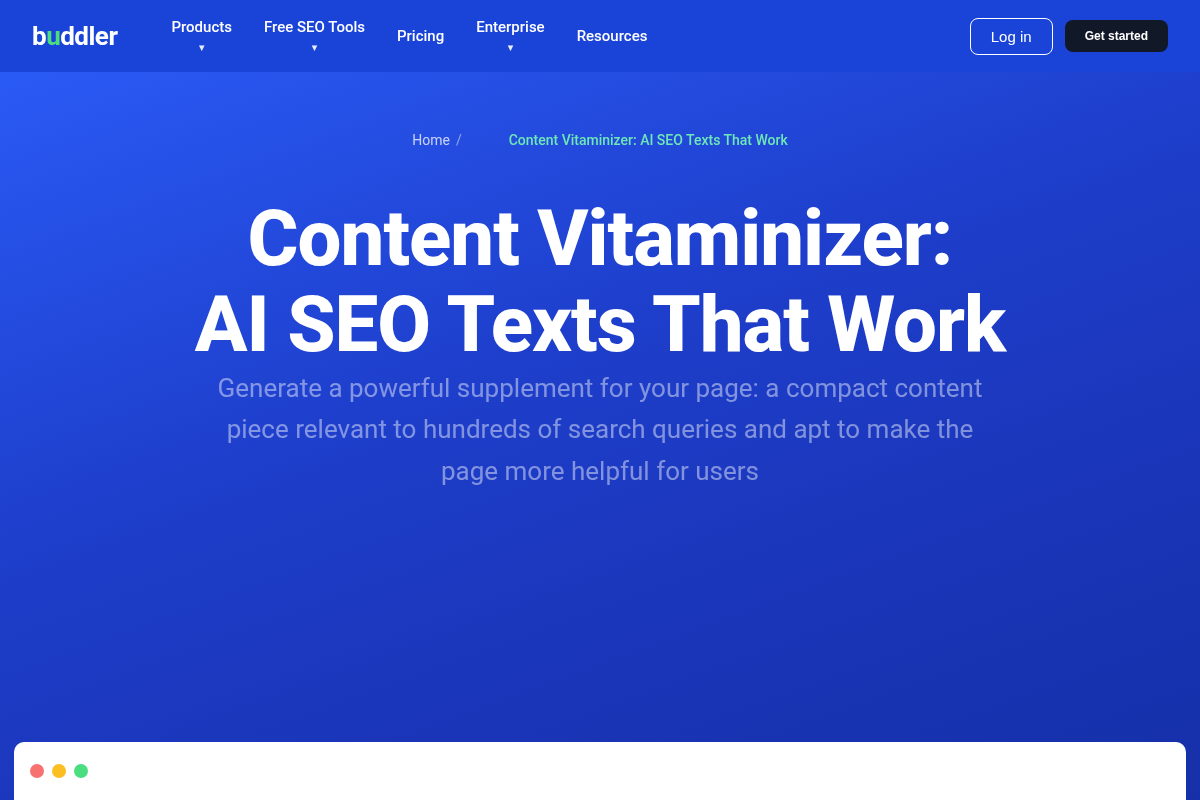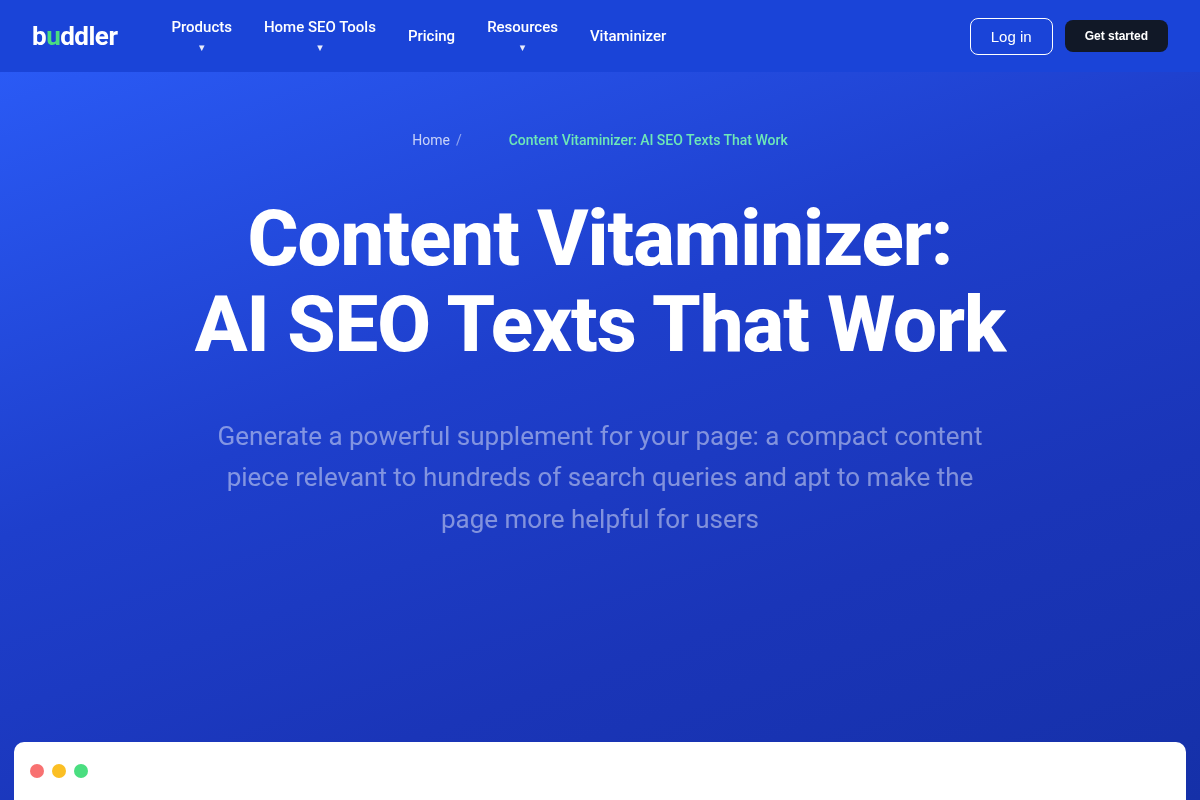--- a/index.html
+++ b/index.html
@@ -133,21 +133,20 @@
       font-weight: 500;
       margin-left: 41px;
     }
 
     .hero-title {
       text-align: center;
       font-size: 78px;
       font-weight: 800;
       color: #ffffff;
       line-height: 1.1;
-      margin-bottom: 48px;
       letter-spacing: -1px;
       max-width: 900px;
     }
 
     .hero-subtitle {
       text-align: center;
       font-size: 26px;
       font-weight: 400;
       color: rgba(255,255,255,0.45);
       line-height: 1.6;
@@ -187,32 +186,32 @@
   <a class="logo" href="#">
     <span class="logo-text">b<span class="logo-dot">u</span>ddler</span>
   </a>
 
   <div class="nav-links">
     <div class="nav-item">
       <span>Products</span>
       <span class="chevron-icon">▾</span>
     </div>
     <div class="nav-item">
-      <span>Home SEO Tools</span>
+      <span>Free SEO Tools</span>
       <span class="chevron-icon">▾</span>
     </div>
     <div class="nav-item">
       <span>Pricing</span>
     </div>
     <div class="nav-item">
+      <span>Enterprise</span>
+      <span class="chevron-icon">▾</span>
+    </div>
+    <div class="nav-item">
       <span>Resources</span>
-      <span class="chevron-icon">▾</span>
-    </div>
-    <div class="nav-item">
-      <span>Vitaminizer</span>
     </div>
   </div>
 
   <div class="nav-actions">
     <button class="btn-login">Log in</button>
     <button class="btn-get-started">Get started</button>
   </div>
 </nav>
 
 <section class="hero">

